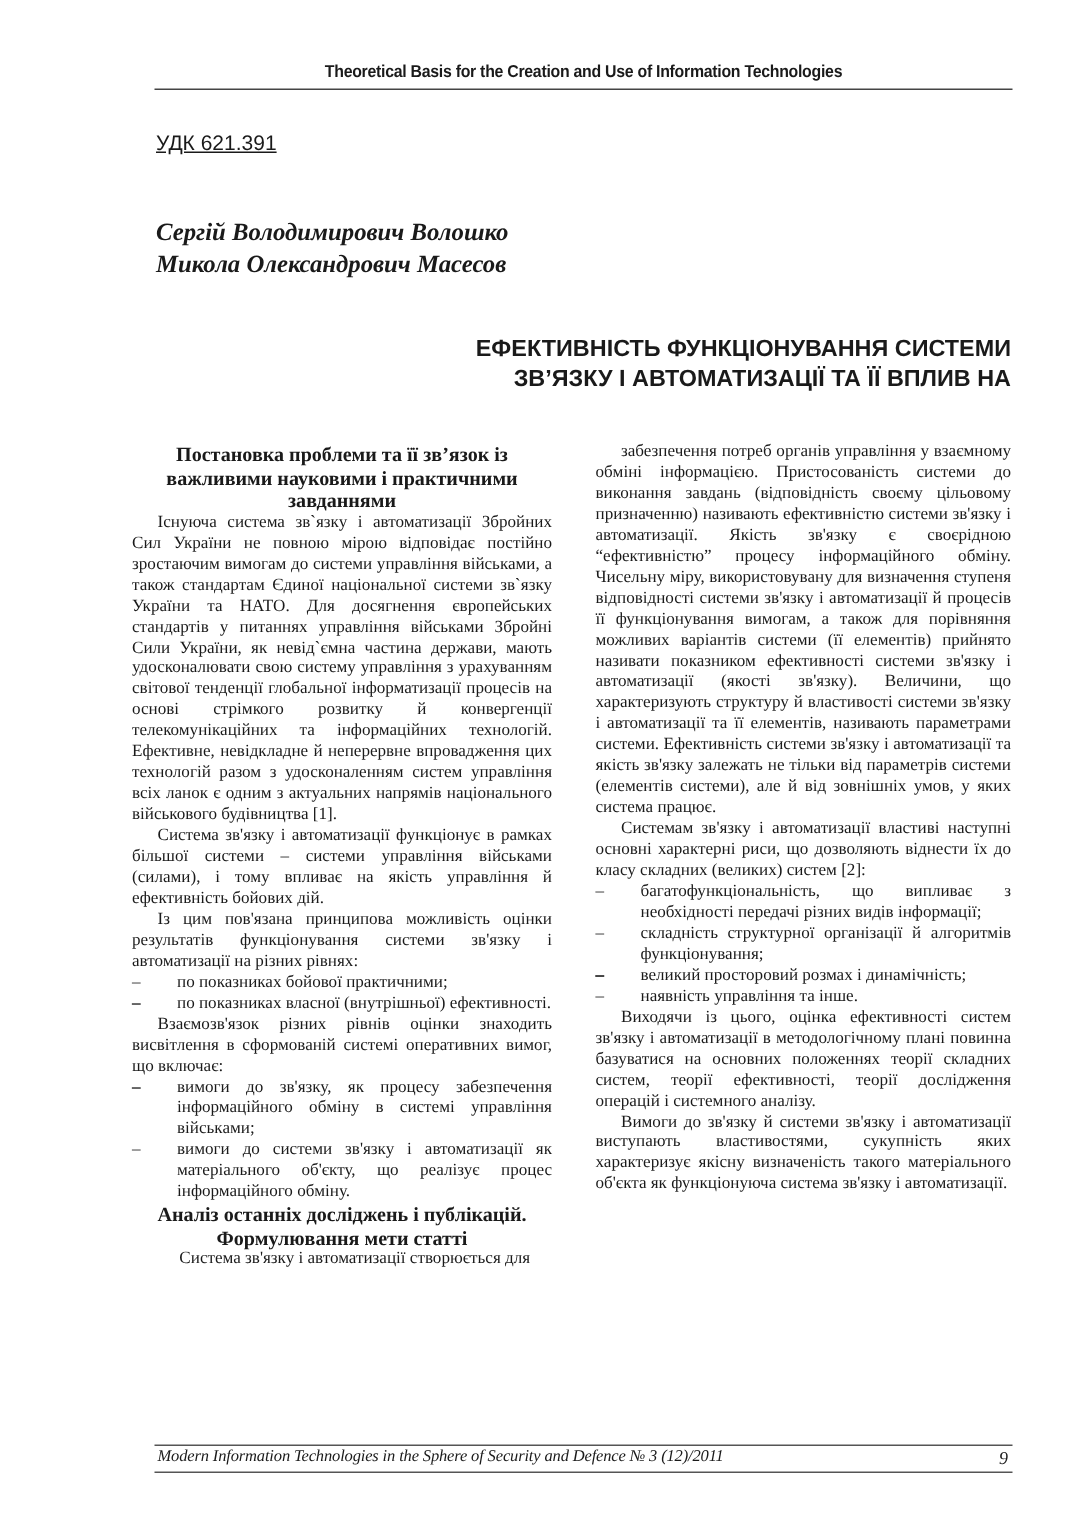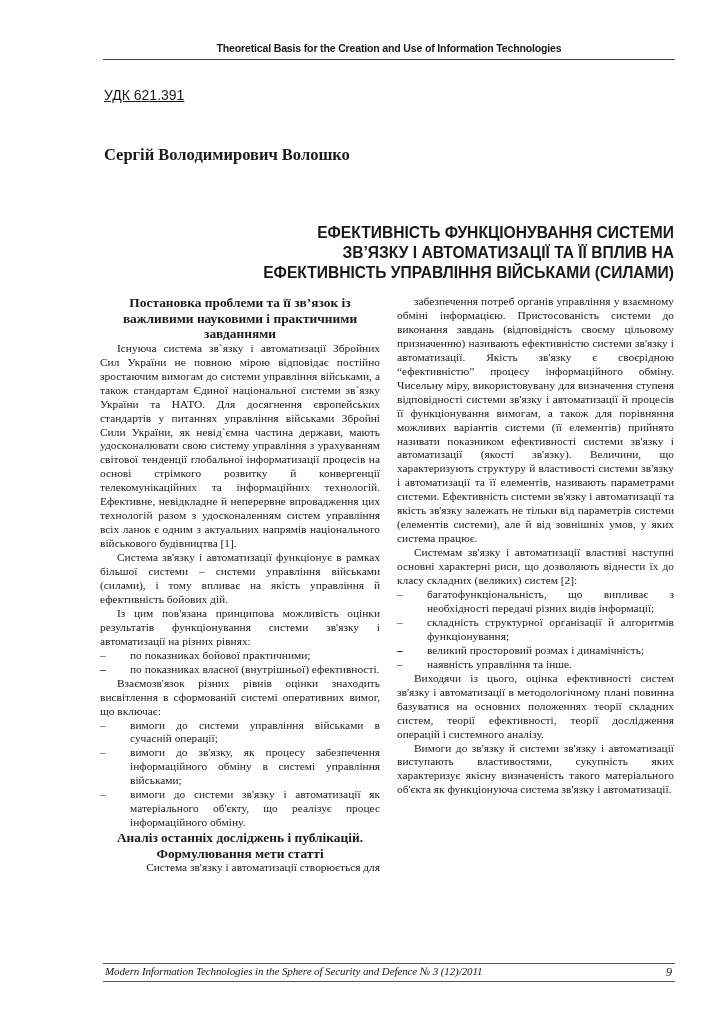--- a/index.html
+++ b/index.html
@@ -10,33 +10,33 @@
     font-size: 11.5px; font-weight: bold; letter-spacing: -0.2px;
     transform: scaleX(0.92); transform-origin: center;
   }
   .header-rule { position: absolute; left: 103px; top: 59px; width: 572px; height: 0; border-top: 1.3px solid #444; }
   .udk {
     position: absolute; left: 104px; top: 87px;
     font-family: "Liberation Sans", sans-serif; font-size: 14px; text-decoration: underline;
   }
   .authors {
     position: absolute; left: 104px; top: 144px;
-    font-family: "Liberation Serif", serif; font-weight: bold;
+    font-family: "Liberation Serif", serif; font-style: italic; font-weight: bold;
     font-size: 16.5px; line-height: 21px;
   }
   .title {
     position: absolute; right: 50px; top: 223px; width: 560px; text-align: right;
     font-family: "Liberation Sans", sans-serif; font-weight: bold; font-size: 15.6px; line-height: 20px;
   }
   .col {
     position: absolute; top: 295px;
     font-family: "Liberation Serif", serif; font-size: 11.4px; line-height: 13.95px;
     text-align: justify;
   }
-  .col-left { left: 100px; width: 280px; }
+  .col-left { left: 88px; width: 280px; }
   .col-right { left: 397px; width: 277px; }
   .sec-head {
     font-family: "Liberation Serif", serif; font-weight: bold; font-size: 13.4px;
     line-height: 15.6px; text-align: center; margin: 0;
   }
   .para { margin: 0; text-indent: 17px; }
   .bullets { margin: 0; padding: 0; list-style: none; }
   .bullets li { position: relative; padding-left: 30px; margin: 0; }
   .bullets li .dash { position: absolute; left: 0; top: 0; }
   .footer-rule-top { position: absolute; left: 103px; top: 963px; width: 572px; border-top: 1.2px solid #555; }
@@ -53,46 +53,46 @@
 </head>
 <body>
 
 <div class="running-header">Theoretical Basis for the Creation and Use of Information Technologies</div>
 <div class="header-rule"></div>
 
 <div class="udk">УДК 621.391</div>
 
 <div class="authors">
   <div>Сергій Володимирович Волошко</div>
+  <div>Микола Олександрович Масесов</div>
 </div>
 
 <div class="title">
   <div>ЕФЕКТИВНІСТЬ ФУНКЦІОНУВАННЯ СИСТЕМИ</div>
   <div>ЗВ’ЯЗКУ І АВТОМАТИЗАЦІЇ ТА ЇЇ ВПЛИВ НА</div>
-  <div>ЕФЕКТИВНІСТЬ УПРАВЛІННЯ ВІЙСЬКАМИ (СИЛАМИ)</div>
 </div>
 
 <div class="col col-left">
   <h2 class="sec-head">Постановка проблеми та її зв’язок із важливими науковими і практичними завданнями</h2>
   <p class="para">Існуюча система зв`язку і автоматизації Збройних Сил України не повною мірою відповідає постійно зростаючим вимогам до системи управління військами, а також стандартам Єдиної національної системи зв`язку України та НАТО. Для досягнення європейських стандартів у питаннях управління військами Збройні Сили України, як невід`ємна частина держави, мають удосконалювати свою систему управління з урахуванням світової тенденції глобальної інформатизації процесів на основі стрімкого розвитку й конвергенції телекомунікаційних та інформаційних технологій. Ефективне, невідкладне й неперервне впровадження цих технологій разом з удосконаленням систем управління всіх ланок є одним з актуальних напрямів національного військового будівництва [1].</p>
   <p class="para">Система зв'язку і автоматизації функціонує в рамках більшої системи – системи управління військами (силами), і тому впливає на якість управління й ефективність бойових дій.</p>
   <p class="para">Із цим пов'язана принципова можливість оцінки результатів функціонування системи зв'язку і автоматизації на різних рівнях:</p>
   <ul class="bullets">
     <li><span class="dash">–</span><span>по показниках бойової практичними;</span></li>
     <li><span class="dash">–</span></li>
     <li><span class="dash">–</span><span>по показниках власної (внутрішньої) ефективності.</span></li>
   </ul>
   <p class="para">Взаємозв'язок різних рівнів оцінки знаходить висвітлення в сформованій системі оперативних вимог, що включає:</p>
   <ul class="bullets">
-    <li><span class="dash">–</span><span>вимоги до системи управління військами в сучасній операції;</span></li>
+    <li><span class="dash">–</span></li>
     <li><span class="dash">–</span><span>вимоги до зв'язку, як процесу забезпечення інформаційного обміну в системі управління військами;</span></li>
     <li><span class="dash">–</span><span>вимоги до системи зв'язку і автоматизації як матеріального об'єкту, що реалізує процес інформаційного обміну.</span></li>
   </ul>
   <h2 class="sec-head">Аналіз останніх досліджень і публікацій. Формулювання мети статті</h2>
-  <p class="para" style="text-align:right;">Система зв'язку і автоматизації створюється для</p>
+  <p class="para" style="text-align:center;">Система зв'язку і автоматизації створюється для</p>
 </div>
 
 <div class="col col-right">
   <p class="para">забезпечення потреб органів управління у взаємному обміні інформацією. Пристосованість системи до виконання завдань (відповідність своєму цільовому призначенню) називають ефективністю системи зв'язку і автоматизації. Якість зв'язку є своєрідною “ефективністю” процесу інформаційного обміну. Чисельну міру, використовувану для визначення ступеня відповідності системи зв'язку і автоматизації й процесів її функціонування вимогам, а також для порівняння можливих варіантів системи (її елементів) прийнято називати показником ефективності системи зв'язку і автоматизації (якості зв'язку). Величини, що характеризують структуру й властивості системи зв'язку і автоматизації та її елементів, називають параметрами системи. Ефективність системи зв'язку і автоматизації та якість зв'язку залежать не тільки від параметрів системи (елементів системи), але й від зовнішніх умов, у яких система працює.</p>
   <p class="para">Системам зв'язку і автоматизації властиві наступні основні характерні риси, що дозволяють віднести їх до класу складних (великих) систем [2]:</p>
   <ul class="bullets">
     <li><span class="dash">–</span><span>багатофункціональність, що випливає з необхідності передачі різних видів інформації;</span></li>
     <li><span class="dash">–</span><span>складність структурної організації й алгоритмів функціонування;</span></li>
     <li><span class="dash">–</span></li>
     <li><span class="dash">–</span></li>

